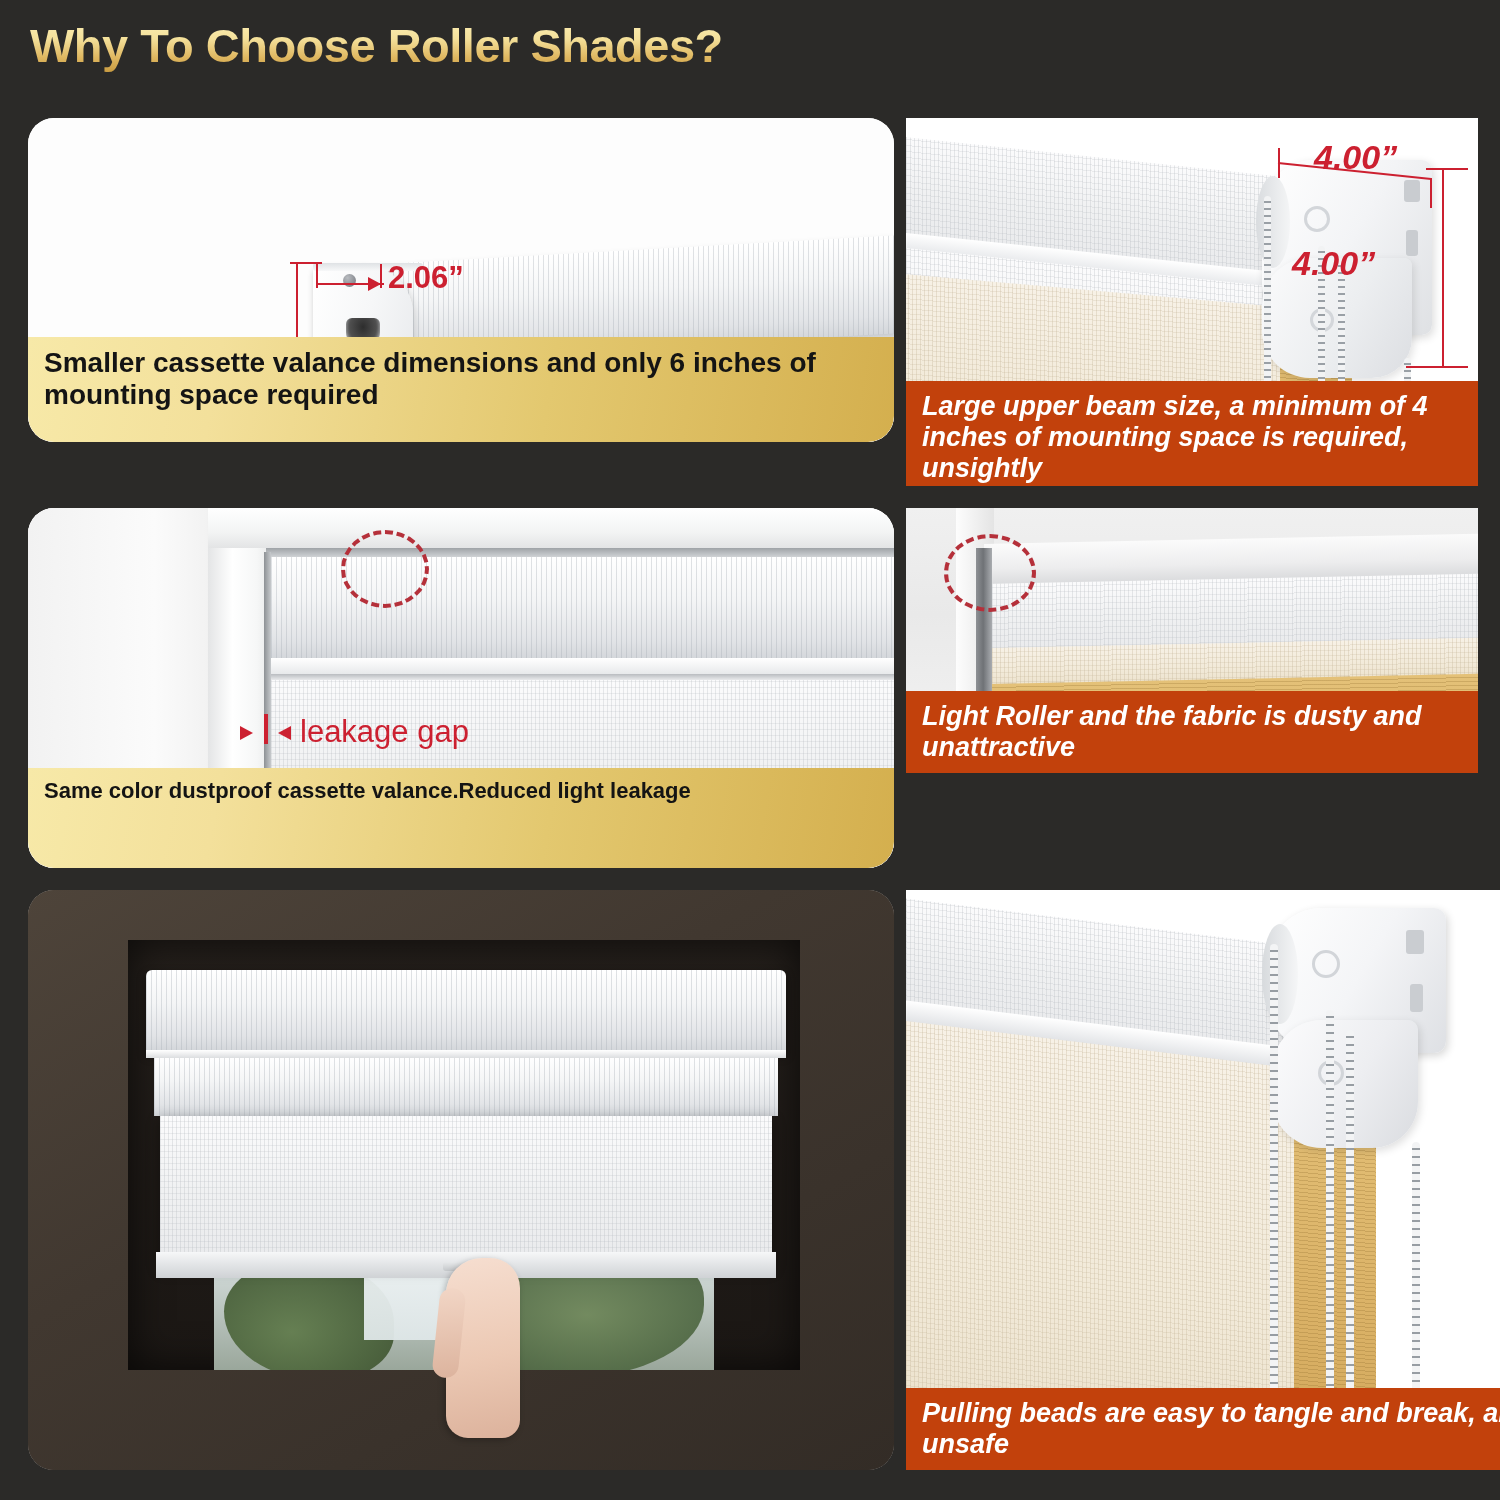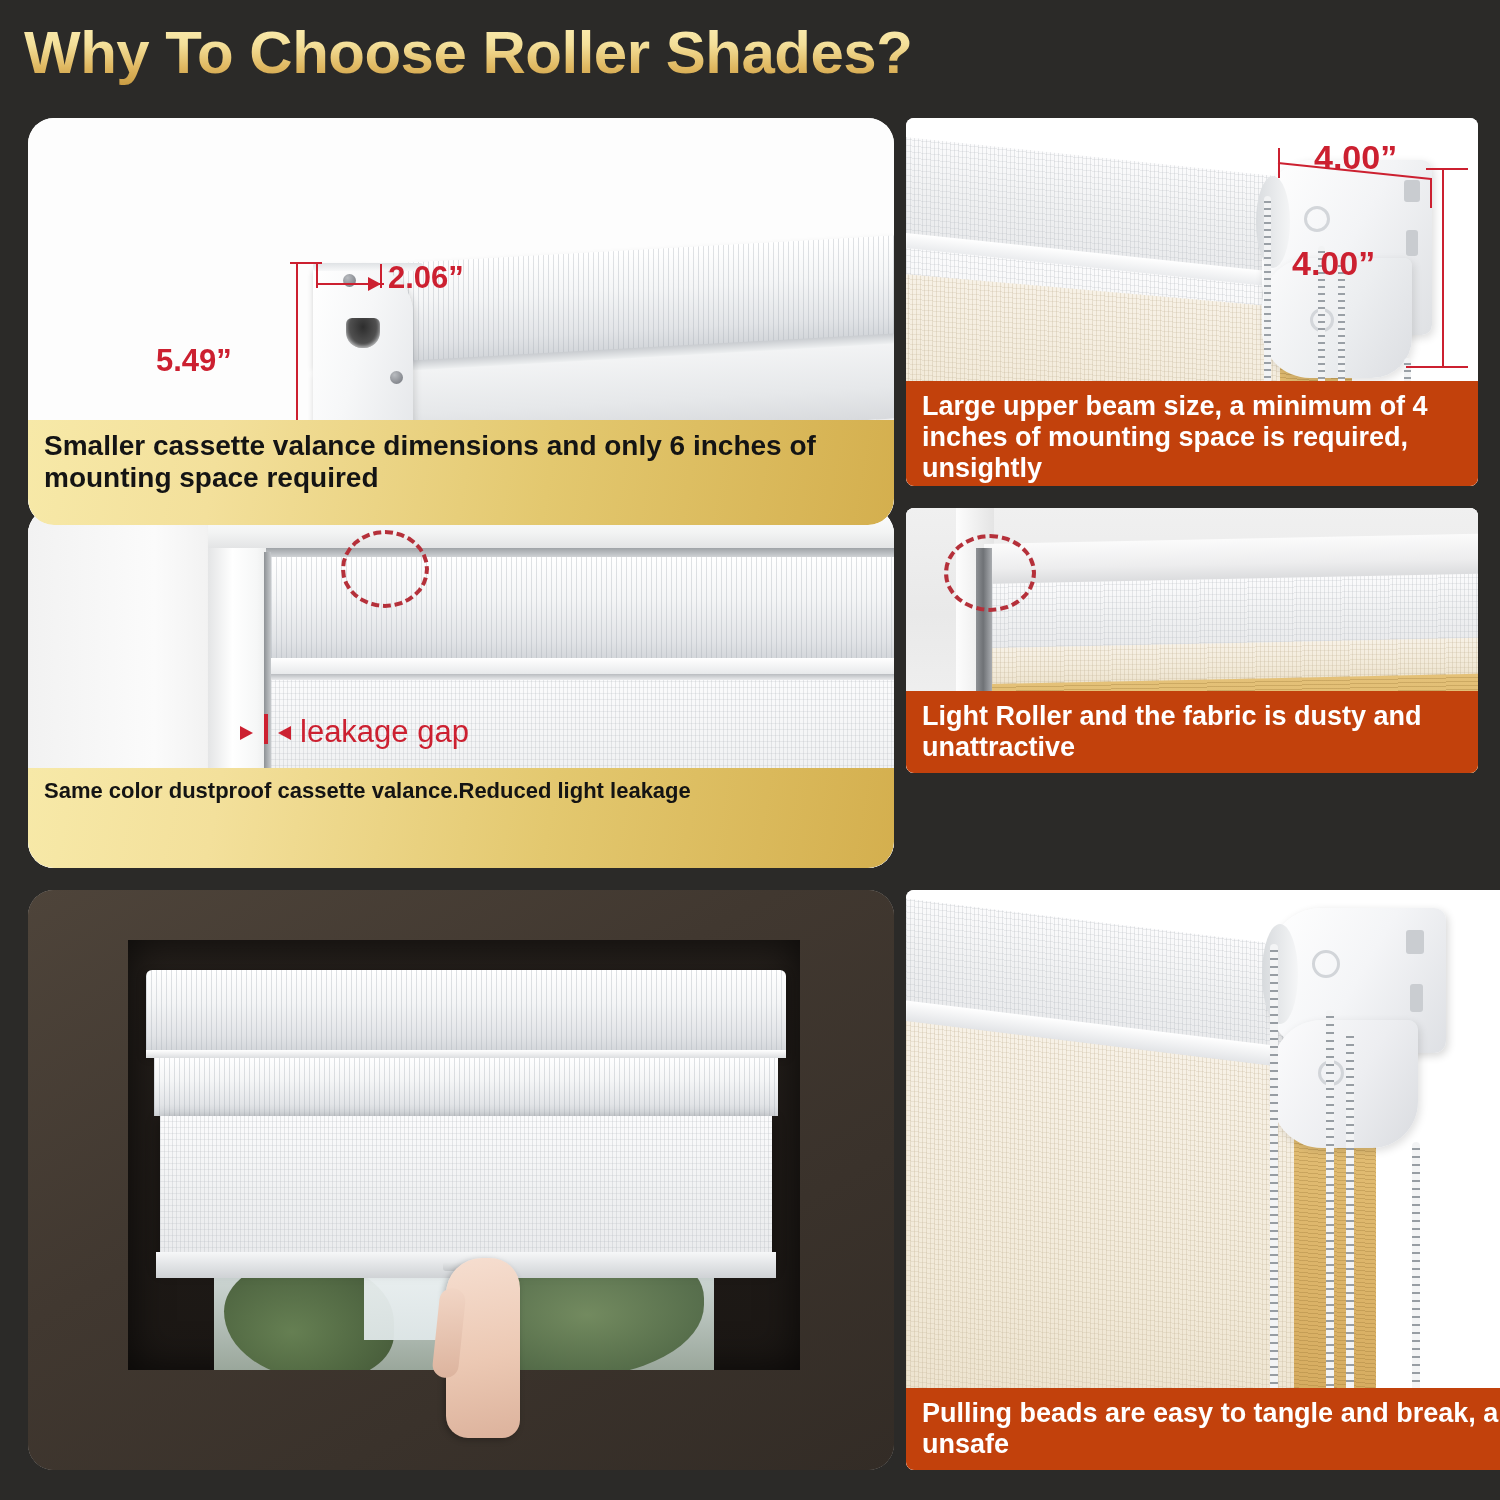--- a/index.html
+++ b/index.html
@@ -9,37 +9,37 @@
     background: #2b2a28;
     font-family: "Liberation Sans", sans-serif;
     overflow: hidden;
   }
 
   .page { position: relative; width: 1500px; height: 1500px; background: #2b2a28; }
 
   
   .title {
     position: absolute;
-    left: 24px; top: 18px;
-    font-size: 60px;
+    left: 30px; top: 18px;
+    font-size: 47px;
     font-weight: bold;
     letter-spacing: -0.5px;
     background: linear-gradient(180deg, #fdf0b8 0%, #f4e09a 38%, #dfb760 72%, #c79a40 100%);
     -webkit-background-clip: text;
     background-clip: text;
     color: transparent;
     -webkit-text-fill-color: transparent;
     text-shadow: none;
     white-space: nowrap;
   }
 
   
   .panel { position: absolute; overflow: hidden; background: #ffffff; }
   .panel.left  { border-radius: 26px; }
-  .panel.right { border-radius: 8px; }
+  .panel.right { border-radius: 0; font-style: italic; }
 
   .photo { position: absolute; inset: 0; overflow: hidden; }
 
   
   .caption {
     position: absolute; left: 0; right: 0; bottom: 0;
     padding: 10px 16px 12px 16px;
     font-weight: bold;
     line-height: 1.14;
     z-index: 40;
@@ -110,21 +110,21 @@
     position: absolute; color: #cc2030; white-space: nowrap; z-index: 31;
   }
 </style>
 </head>
 <body>
 
 <div class="page">
 
   <div class="title">Why To Choose Roller Shades?</div>
 
-  <div class="panel left" style="left:28px; top:118px; width:866px; height:407px;">
+  <div class="panel left" style="left:28px; top:118px; width:866px; height:324px;">
     <div class="photo" style="background:#fdfdfd;">
 
       <div class="valance-white" style="position:absolute; left:285px; top:150px; width:680px; height:100px;
                   transform: skewY(-3.2deg); transform-origin: left top;
                   box-shadow: 0 3px 6px rgba(0,0,0,.10);"></div>
       <div class="valance-white" style="position:absolute; left:285px; top:255px; width:680px; height:78px;
                   transform: skewY(-3.2deg); transform-origin: left top;
                   background:linear-gradient(180deg,#f3f4f5 0%,#e6e8ea 60%,#d8dadd 100%);
                   box-shadow: 0 3px 6px rgba(0,0,0,.08);"></div>
       <div style="position:absolute; left:285px; top:248px; width:680px; height:10px;

